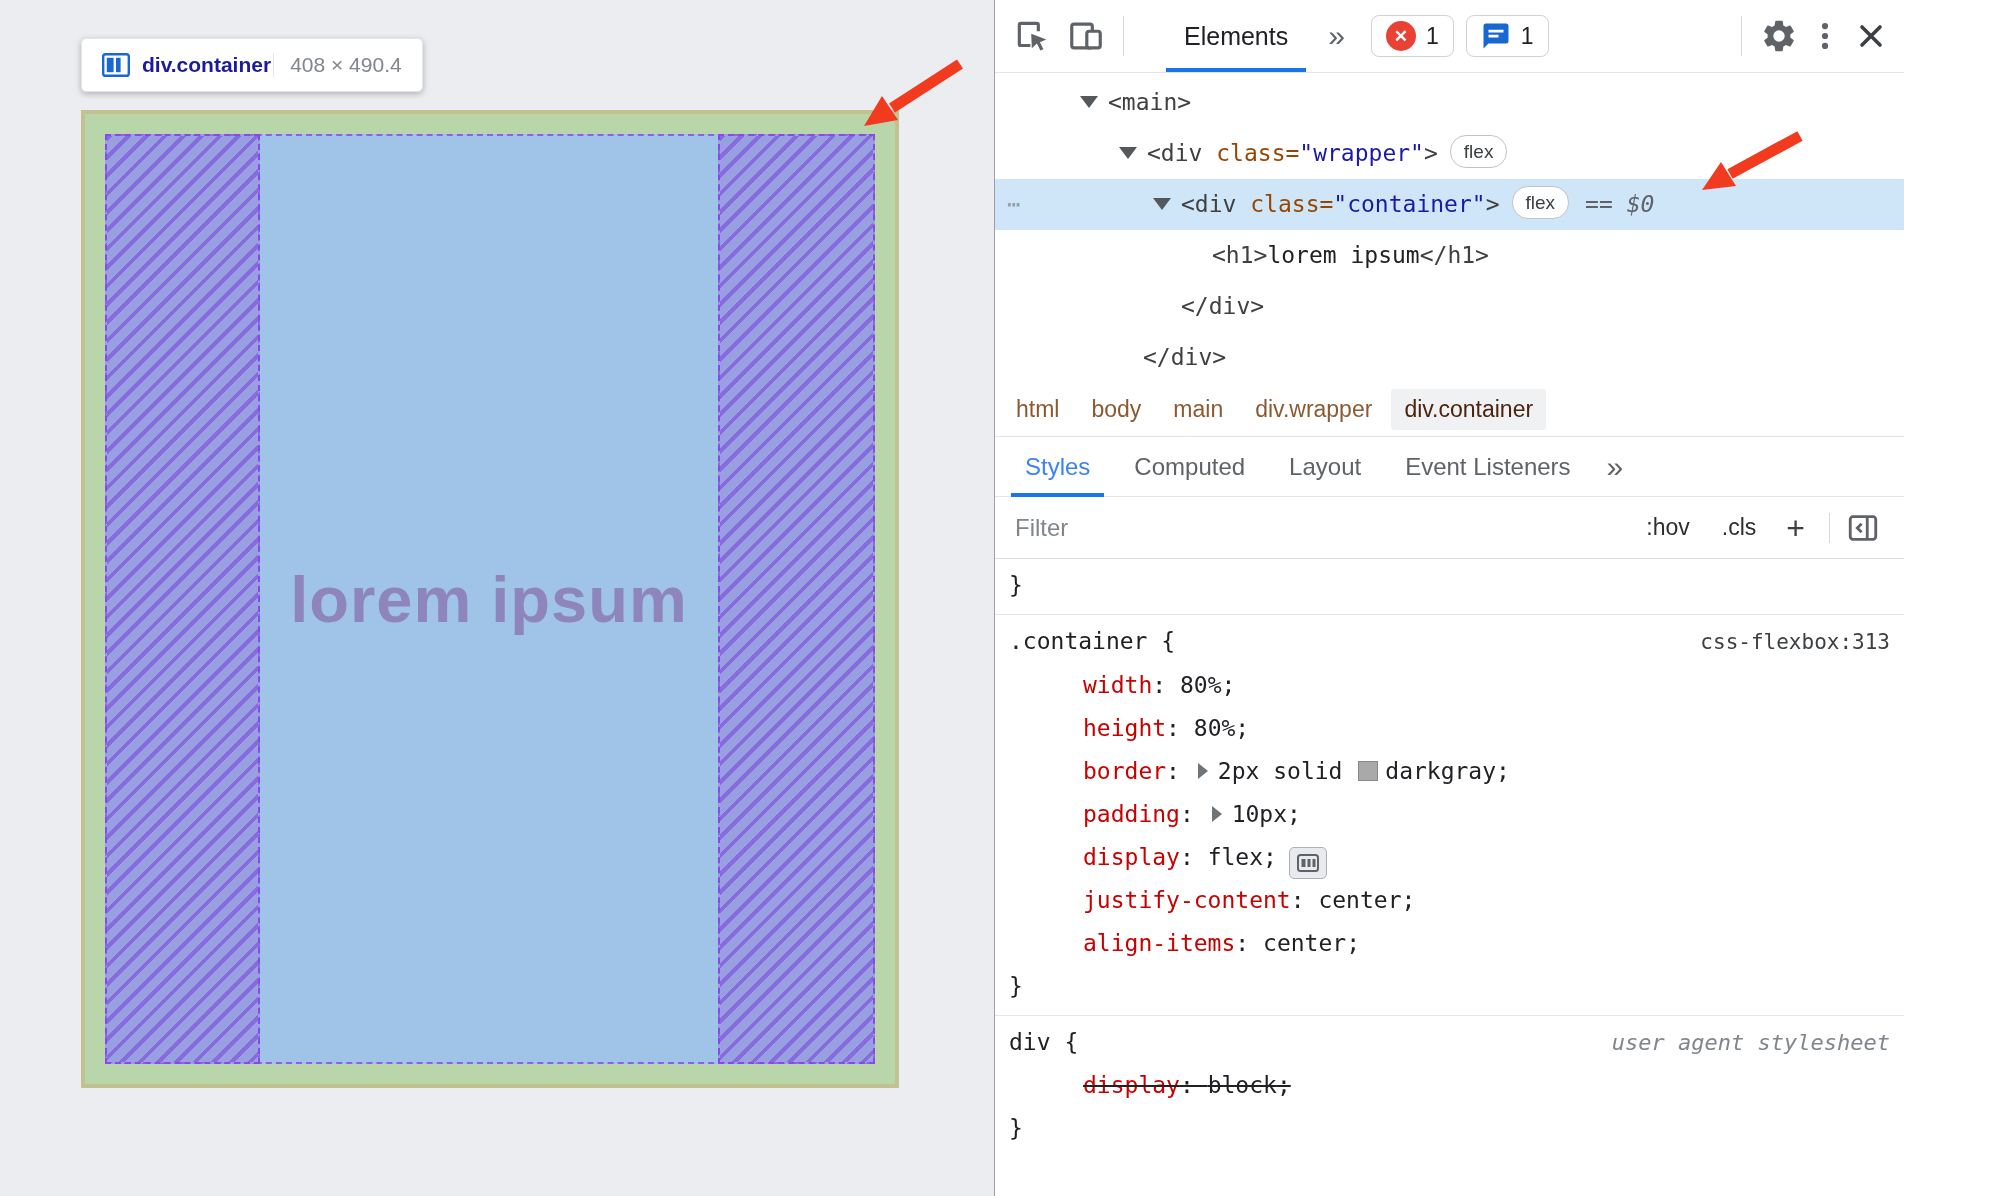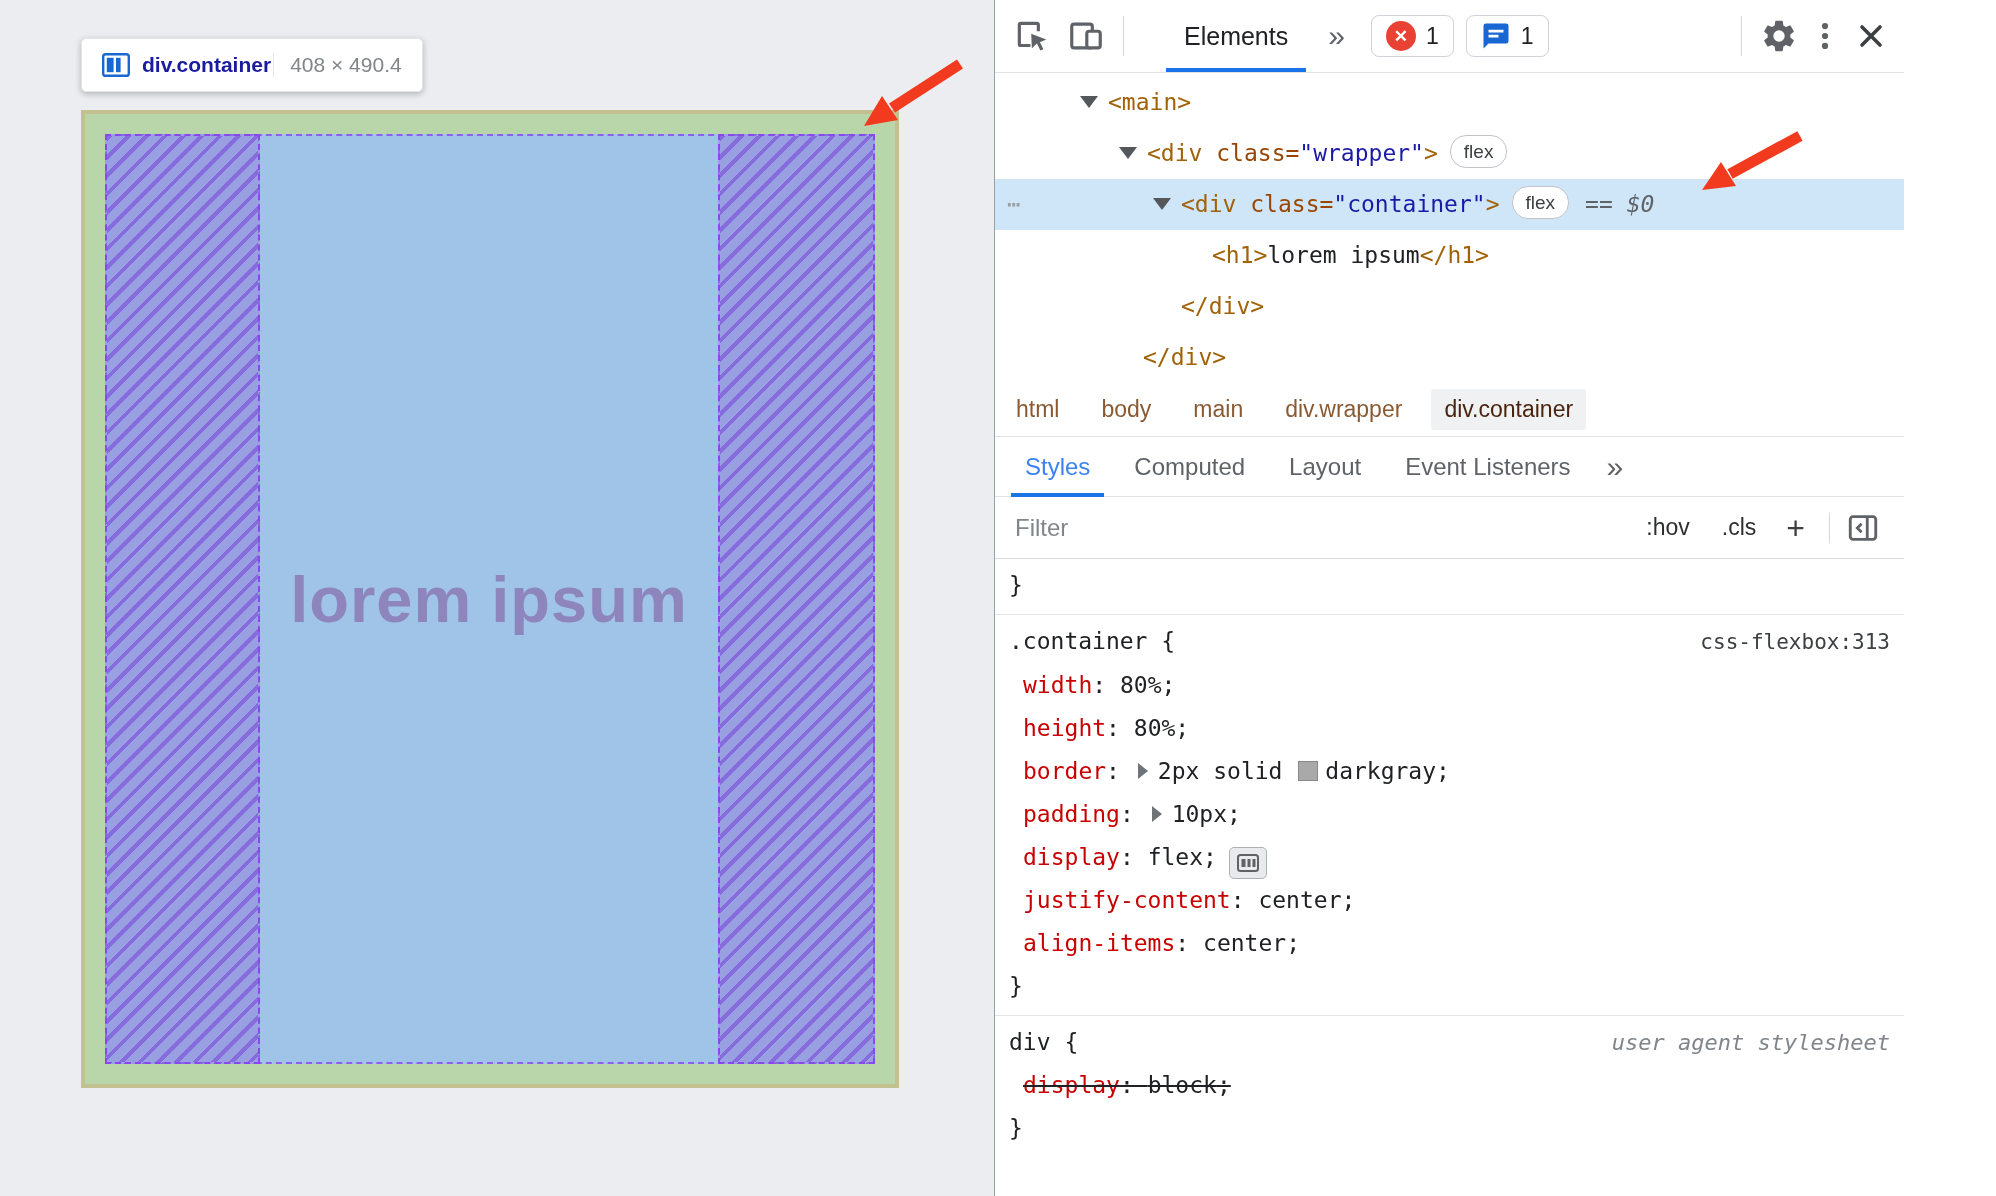--- a/index.html
+++ b/index.html
@@ -50,28 +50,28 @@
 
   
   .domtree{font-family:"DejaVu Sans Mono",monospace;font-size:23px;color:#202124;padding-top:4px;}
   .drow{height:51px;line-height:51px;position:relative;white-space:nowrap;}
   .ind1{padding-left:85px;} .ind2{padding-left:124px;} .ind3{padding-left:158px;}
   .ind4{padding-left:217px;} .ind5{padding-left:186px;} .ind6{padding-left:148px;}
   .selected{background:#cfe5f8;}
   .dots{position:absolute;left:12px;color:#9aa0a6;letter-spacing:2px;}
   .twisty{display:inline-block;width:0;height:0;border-left:9px solid transparent;border-right:9px solid transparent;
           border-top:12px solid #55585b;margin-right:10px;vertical-align:2px;}
-  .t-tag{color:#a16207;} .t-attr{color:#994500;} .t-val{color:#1a1aa6;} .t-text{color:#202124;}
+  .t-tag{color:#404040;} .t-attr{color:#994500;} .t-val{color:#1a1aa6;} .t-text{color:#202124;}
   .badge{display:inline-block;margin-left:12px;padding:0 13px;height:31px;line-height:31px;border:1px solid #c0c4c9;
          border-radius:16px;background:#fff;font-family:"Liberation Sans",sans-serif;font-size:19px;color:#3c4043;
          vertical-align:3px;}
   .hint{color:#5f6368;font-style:italic;margin-left:16px;}
 
   
-  .crumbs{height:54px;display:flex;align-items:center;border-bottom:1px solid #e0e3e7;padding:0 8px;gap:16px;
+  .crumbs{height:54px;display:flex;align-items:center;border-bottom:1px solid #e0e3e7;padding:0 8px;gap:6px;
           font-size:23px;box-sizing:border-box;}
   .crumb{padding:7px 13px;color:#8a5a33;border-radius:3px;}
   .crumb.current{background:#f0f1f3;color:#4a2410;}
 
   
   .subtabs{height:60px;display:flex;align-items:center;border-bottom:1px solid #e0e3e7;padding:0 8px;
            font-size:24px;color:#5f6368;box-sizing:border-box;}
   .stab{padding:0 22px;height:60px;display:flex;align-items:center;position:relative;flex:none;}
   .stab.active{color:#3b82f6;}
   .stab.active::after{content:"";position:absolute;left:8px;right:8px;bottom:0;height:4px;background:#1a73e8;}
@@ -82,21 +82,21 @@
   .filter::placeholder{color:#80868b;}
   .ftog{font-size:23px;color:#2d2e30;padding:0 16px;flex:none;}
   .plus{font-size:32px;color:#3c4043;padding:0 14px;flex:none;line-height:1;}
 
   
   .styles{font-family:"DejaVu Sans Mono",monospace;font-size:23px;color:#202124;}
   .rule{padding:5px 0 7px;}
   .rulesep{border-top:1px solid #e3e5e8;}
   .sline{line-height:43px;padding:0 14px;display:flex;justify-content:space-between;align-items:baseline;}
   .cline{line-height:43px;padding-left:14px;}
-  .prop{line-height:43px;padding-left:28px;}
+  .prop{line-height:43px;padding-left:88px;}
   .pname{color:#c80000;}
   .pval{color:#202124;}
   .plink{color:#3c4043;font-size:21px;white-space:nowrap;}
   .origin{color:#80868b;font-style:italic;font-size:22px;white-space:nowrap;}
   .swatch{display:inline-block;width:18px;height:18px;background:#a9a9a9;border:1px solid #888;
           margin:0 7px 0 2px;vertical-align:-2px;}
   .exp{display:inline-block;width:0;height:0;border-top:8px solid transparent;border-bottom:8px solid transparent;
        border-left:10px solid #6f7478;margin:0 10px 0 4px;}
   .flexbtn{display:inline-flex;align-items:center;justify-content:center;width:36px;height:30px;
            border:1px solid #adb0b5;border-radius:5px;background:#e8eaed;vertical-align:-7px;margin-left:12px;}

